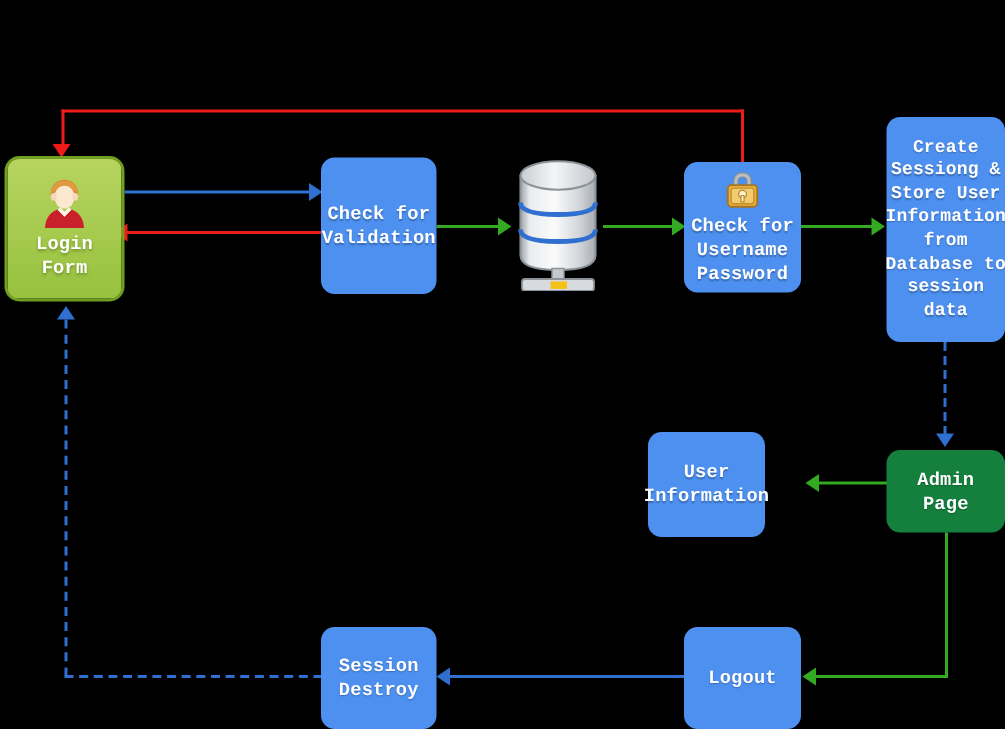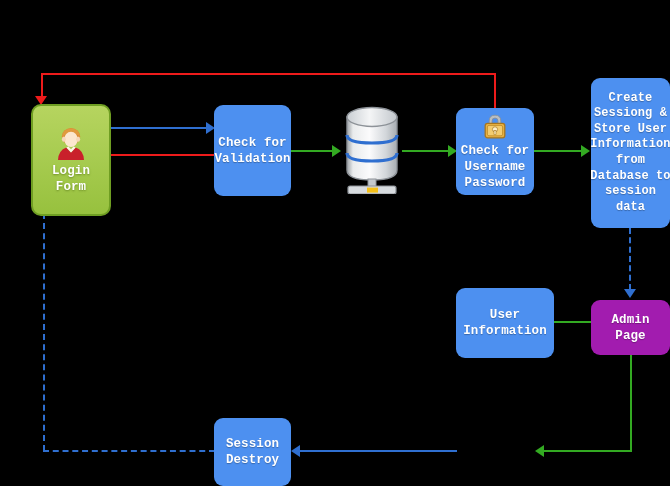--- a/index.html
+++ b/index.html
@@ -29,21 +29,21 @@
     line-height: 1.28;
     letter-spacing: 0.1px;
     text-shadow: 0 1px 1px rgba(0,0,0,0.28);
     border-radius: 9px;
     z-index: 5;
   }
   .node.blue {
     background: #4d90f0;
   }
   .node.purple {
-    background: #a21caf;
+    background: #15803d;
   }
   .node.green {
     background: linear-gradient(to bottom, #b6d45f 0%, #a8cc51 45%, #97c13e 100%);
     border: 2px solid #6f9e22;
     color: #ffffff;
     text-shadow: 0 1px 2px rgba(70,95,15,0.55);
     border-radius: 10px;
   }
   .node .label {
     white-space: pre-line;
@@ -108,21 +108,21 @@
   <div class="line h" style="left:543px; top:450px; width:89px; border-top-color:#33aa22;"></div>
   <div class="arrow arr-left" style="left:535px; top:445px; border-right-color:#33aa22;"></div>
 
   <div class="line h" style="left:299px; top:450px; width:158px; border-top-color:#2f6fd0;"></div>
   <div class="arrow arr-left" style="left:291px; top:445px; border-right-color:#2f6fd0;"></div>
 
   <div class="line h dash" style="left:43px; top:450px; width:172px; border-top-color:#2f6fd0;"></div>
   <div class="line v dash" style="left:43px; top:213px; height:238px; border-left-color:#2f6fd0;"></div>
   <div class="arrow arr-up" style="left:38px; top:204px; border-bottom-color:#2f6fd0;"></div>
 
-  <div class="node green" style="left:3px; top:104px; width:80px; height:112px;margin-left:28px;">
+  <div class="node green" style="left:3px; top:104px; width:80px; height:97px;">
     <span class="avatar">
       <svg width="34" height="34" viewBox="0 0 34 34">
         <ellipse cx="17" cy="10.5" rx="9.2" ry="8.6" fill="#d98b32"></ellipse>
         <path d="M8 11 Q8.5 3 17 2.6 Q25.5 3 26 11 Q24 8 21 8.6 Q19 6 17 6.6 Q14 6 12.6 9 Q10 8.6 8 11 Z" fill="#e09a3f"></path>
         <ellipse cx="17" cy="13.4" rx="6.8" ry="7.6" fill="#fce7cf"></ellipse>
         <ellipse cx="9.9" cy="13.2" rx="2" ry="2.6" fill="#f6d8b9"></ellipse>
         <ellipse cx="24.1" cy="13.2" rx="2" ry="2.6" fill="#f6d8b9"></ellipse>
         <path d="M4 34 Q4.5 24.5 12.3 21.6 L17 26.5 L21.7 21.6 Q29.5 24.5 30 34 Z" fill="#c9202b"></path>
         <path d="M12.3 21.6 L17 26.5 L21.7 21.6 L19.6 20.4 L17 23.2 L14.4 20.4 Z" fill="#fdf3e6"></path>
       </svg>
@@ -185,24 +185,27 @@
 from
 Database to
 session
 data</span>
   </div>
 
   <div class="node purple" style="left:591px; top:300px; width:79px; height:55px;">
     <span class="label">Admin Page</span>
   </div>
 
-  <div class="node blue" style="left:456px; top:288px; width:98px; height:70px;">
+  <div class="node blue" style="left:432px; top:288px; width:78px; height:70px;">
     <span class="label">User
 Information</span>
   </div>
 
+  <div class="node blue" style="left:456px; top:418px; width:78px; height:68px;">
+    <span class="label">Logout</span>
+  </div>
 
   <div class="node blue" style="left:214px; top:418px; width:77px; height:68px;">
     <span class="label">Session
 Destroy</span>
   </div>
 
 </div>
 
 </body></html>

